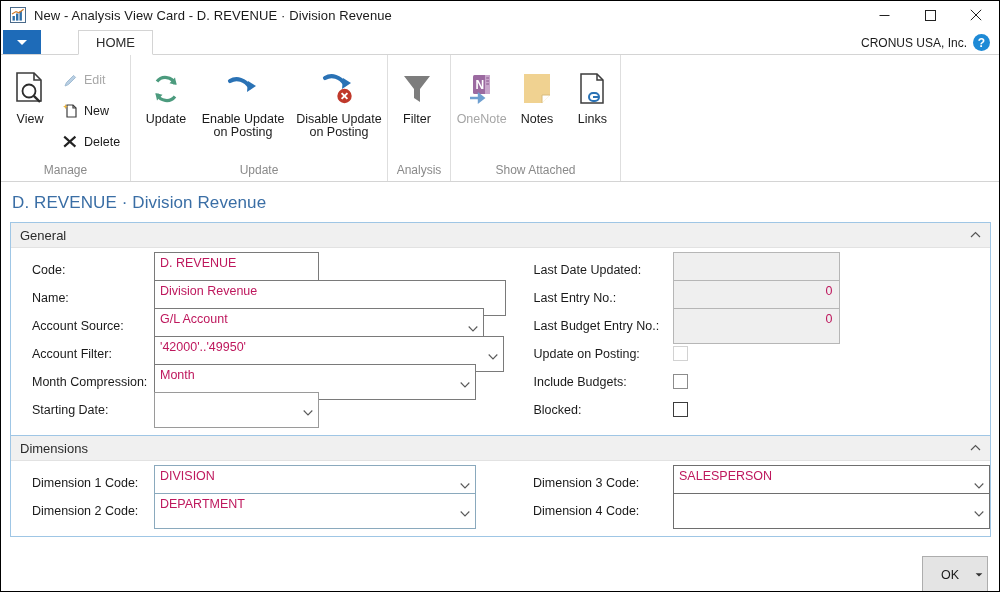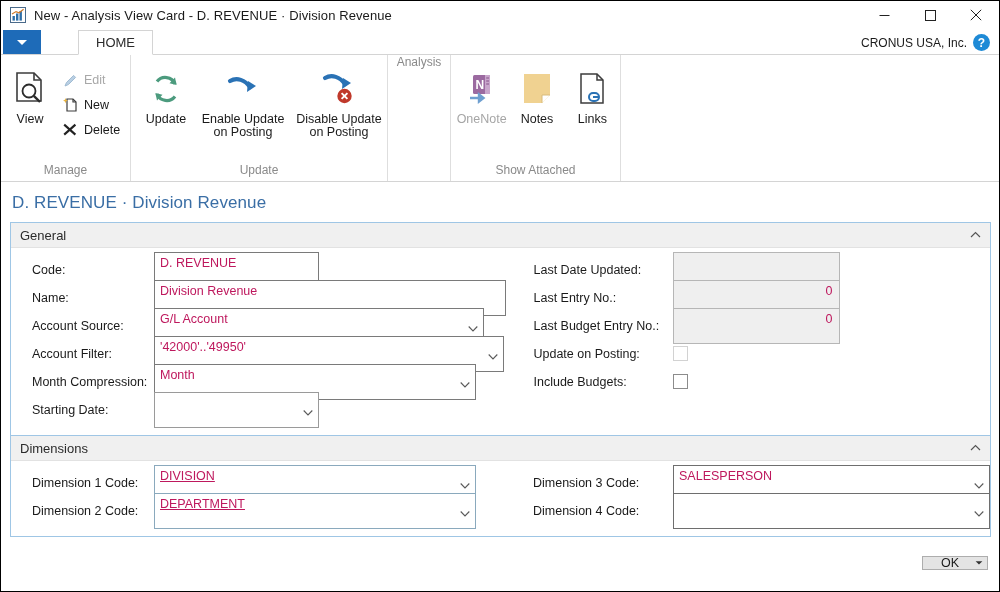--- a/index.html
+++ b/index.html
@@ -149,21 +149,21 @@
   .bigbtn .glyph { height: 46px; display:flex; align-items:center; justify-content:center; }
   .bigbtn .lbl { font-size: 12.5px; color: #1a1a1a; text-align: center; line-height: 13px; margin-top: 1px; }
   .bigbtn.wide { width: 96px; }
   .bigbtn.dim .lbl { color: #a6a6a6; }
 
   
   .smallcol {
     display: flex; flex-direction: column;
     justify-content: flex-start;
     padding-top: 9px;
-    gap: 3px;
+    gap: 9px;
   }
   .smallbtn {
     display: flex; align-items: center;
     gap: 5px;
     padding: 1px 8px 1px 2px;
     font-size: 12.5px;
     color: #1a1a1a;
     height: 22px;
   }
   .smallbtn.dim { color: #a8a8a8; }
@@ -256,40 +256,40 @@
   .ctl.dimfield { border: 1px solid #8aa9bd; }
   .ctl.dim4 { border: 1px solid #6e6e6e; }
 
   .w-code      { width: 165px; }
   .w-name      { width: 352px; }
   .w-source    { width: 330px; }
   .w-filter    { width: 350px; }
   .w-compress  { width: 322px; }
   .w-startdate { width: 165px; }
   .w-ro        { width: 167px; }
-  .w-dim       { width: 322px; text-decoration: underline; }
+  .w-dim       { width: 322px; }
   .w-dim-r     { width: 322px; }
 
   .cbox {
     width: 15px; height: 15px;
     border: 1px solid #3c3c3c;
     background: #ffffff;
   }
   .cbox.gray    { border-color: #8c8c8c; }
   .cbox.disabled{ border-color: #d2d2d2; background: #ffffff; }
 
   .okbar {
     position: absolute;
     left: 0; right: 0; bottom: 0;
     height: 42px;
   }
   .okbtn {
     position: absolute;
     right: 11px; top: 8px;
-    width: 66px; height: 14px;
+    width: 66px; height: 37px;
     background: #e4e4e4;
     border: 1px solid #adadad;
     display: flex; align-items: center;
     font-size: 12.5px;
     color: #1a1a1a;
     margin-left: 23px;
   }
   .okbtn .oklbl { flex: 1 1 auto; text-align: center; padding-left: 6px; }
   .okbtn .oksplit {
     width: 16px; height: 100%;
@@ -423,20 +423,30 @@
               <path d="M21.6 22.1 L27.4 27.9 M27.4 22.1 L21.6 27.9" stroke="#ffffff" stroke-width="1.9"></path>
             </svg>
           </span>
           <span class="lbl"><span>Disable Update</span><br><span>on Posting</span></span>
         </div>
       </div>
       <div class="rgroup-title">Update</div>
     </div>
 
     <div class="rgroup" style="width:63px">
+      <div class="rgroup-body">
+        <div class="bigbtn">
+          <span class="glyph">
+            <svg width="32" height="34" viewBox="0 0 32 34">
+              <path d="M3 4 H29 L19 17 V30 L13 26 V17 Z" fill="#7d7d7d"></path>
+            </svg>
+          </span>
+          <span class="lbl">Filter</span>
+        </div>
+      </div>
       <div class="rgroup-title">Analysis</div>
     </div>
 
     <div class="rgroup" style="width:170px">
       <div class="rgroup-body" style="padding-left:3px">
         <div class="bigbtn dim">
           <span class="glyph">
             <svg width="32" height="34" viewBox="0 0 32 34">
               <rect x="7" y="3" width="17" height="19" rx="1.5" fill="#9b6aa0"></rect>
               <rect x="19" y="3" width="5" height="19" fill="#c9a6cc"></rect>
@@ -571,20 +581,24 @@
             </div>
           </div>
           <div class="frow">
             <span class="flabel">Update on Posting:</span>
             <span class="cbox disabled"></span>
           </div>
           <div class="frow">
             <span class="flabel">Include Budgets:</span>
             <span class="cbox gray"></span>
           </div>
+          <div class="frow">
+            <span class="flabel">Blocked:</span>
+            <span class="cbox"></span>
+          </div>
         </div>
 
       </div>
     </div>
 
     <div class="fastgroup second">
       <div class="fg-header">
         <span>Dimensions</span>
         <span class="fg-chevron">
           <svg width="11" height="8" viewBox="0 0 11 8">

